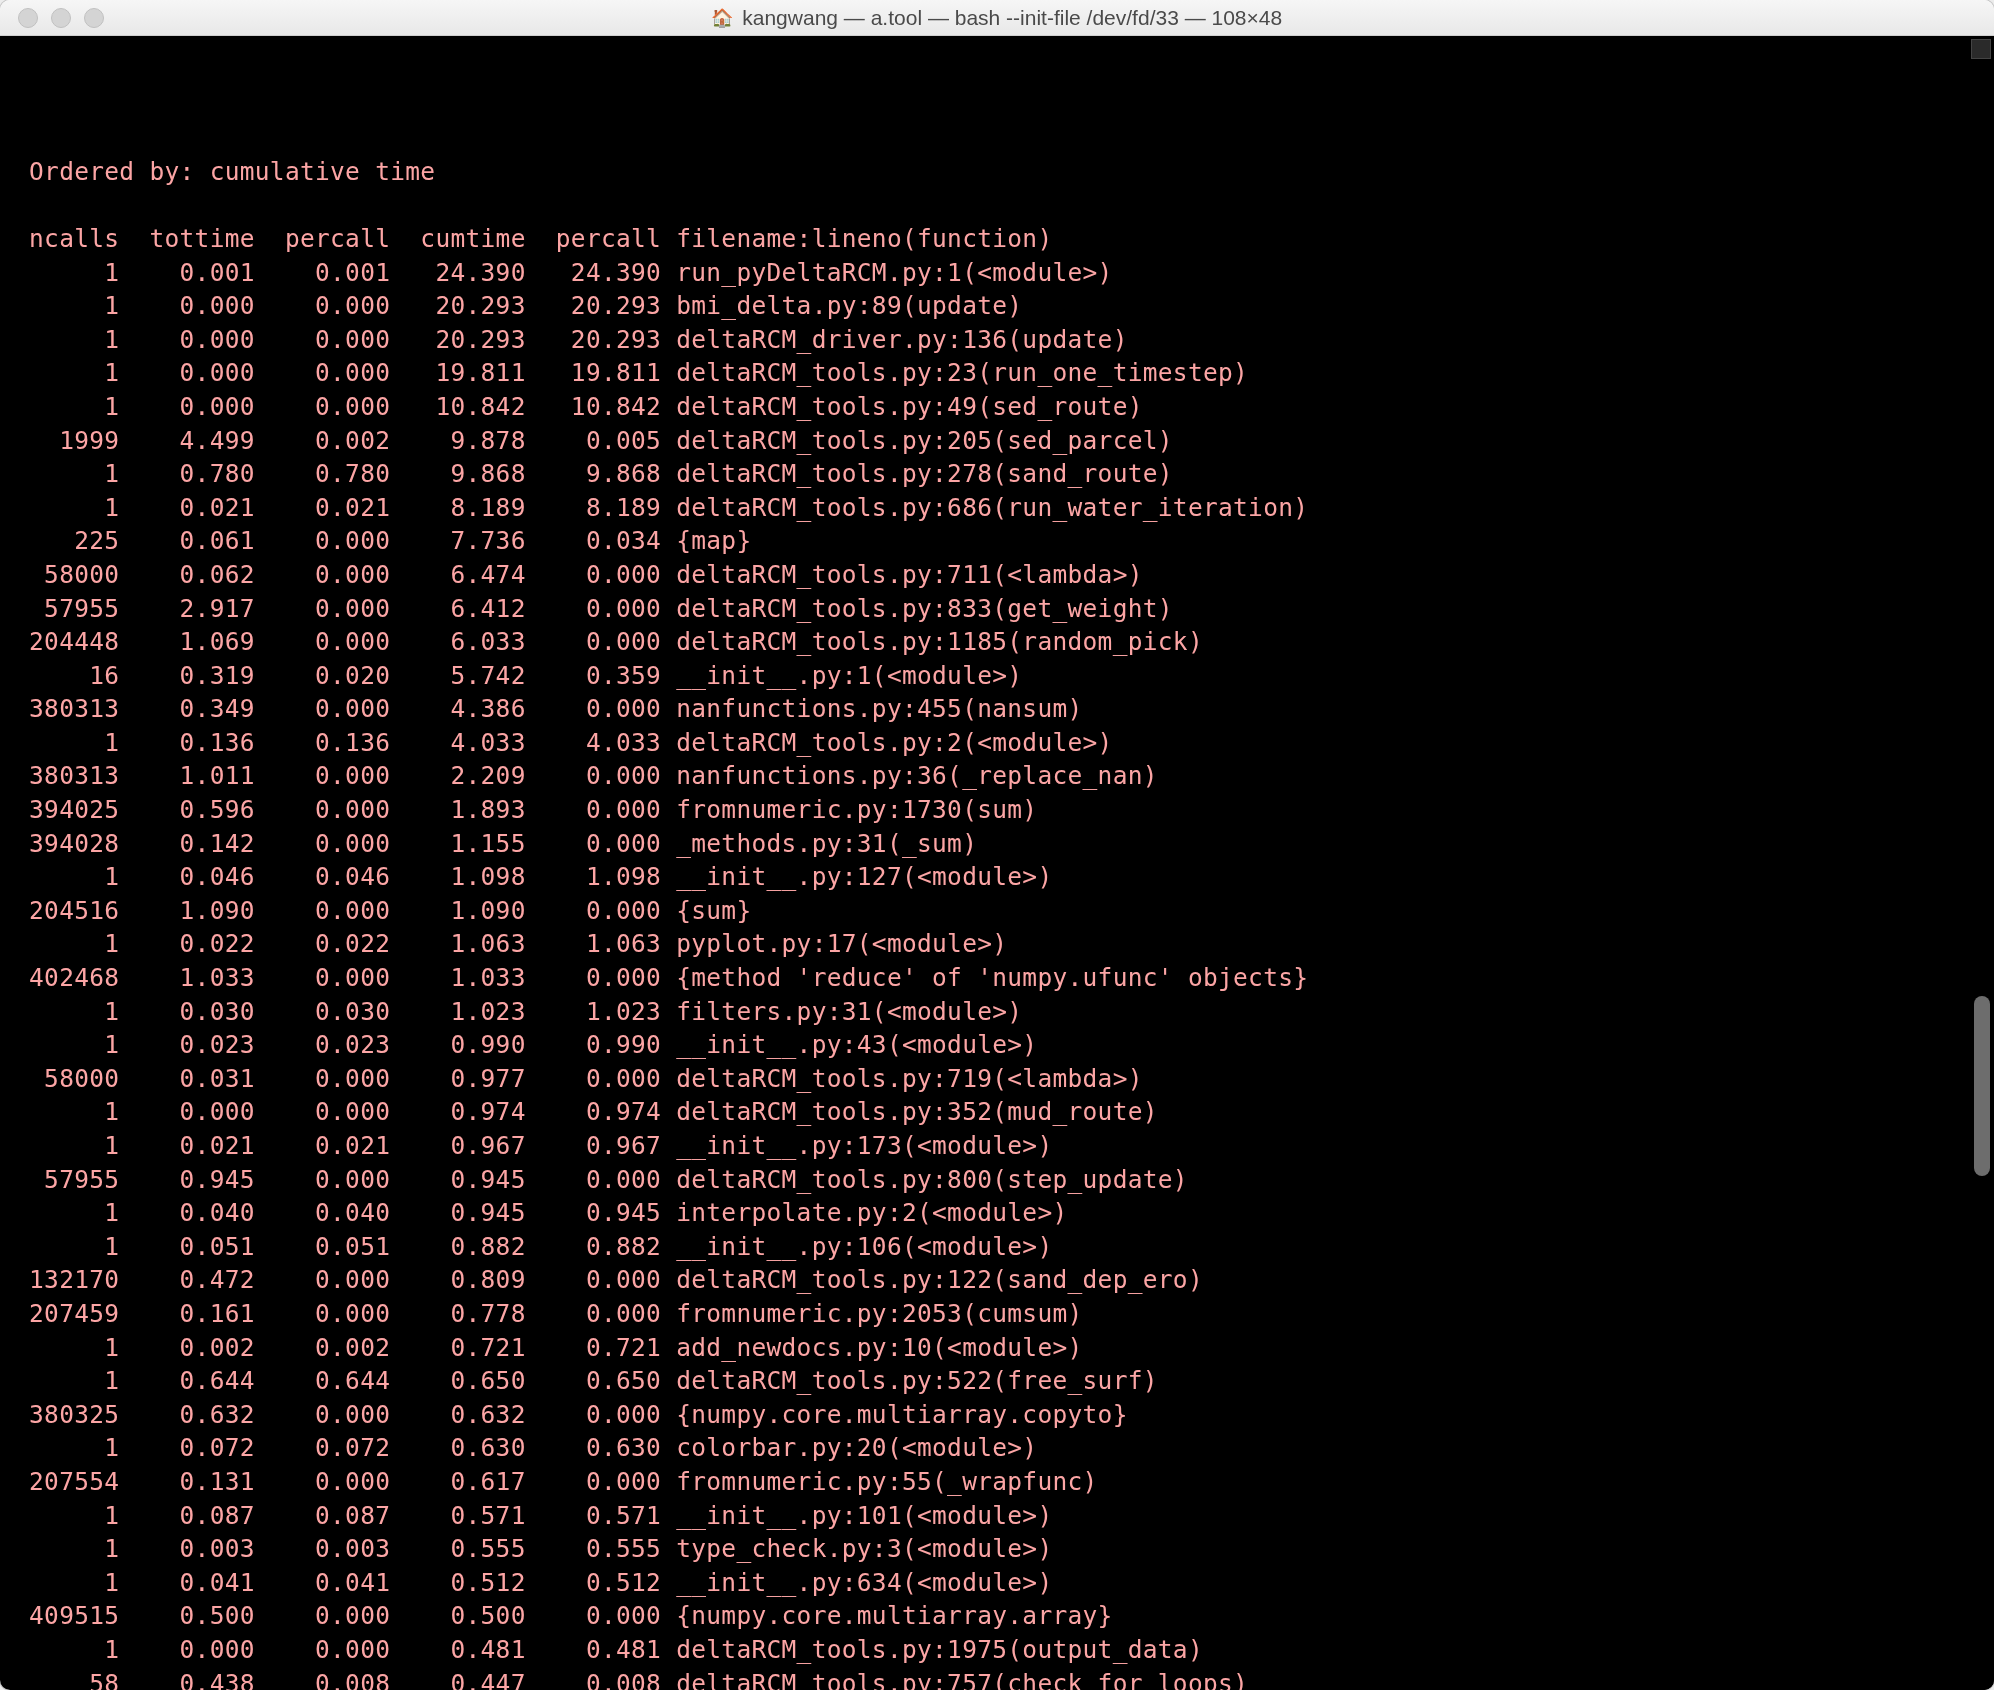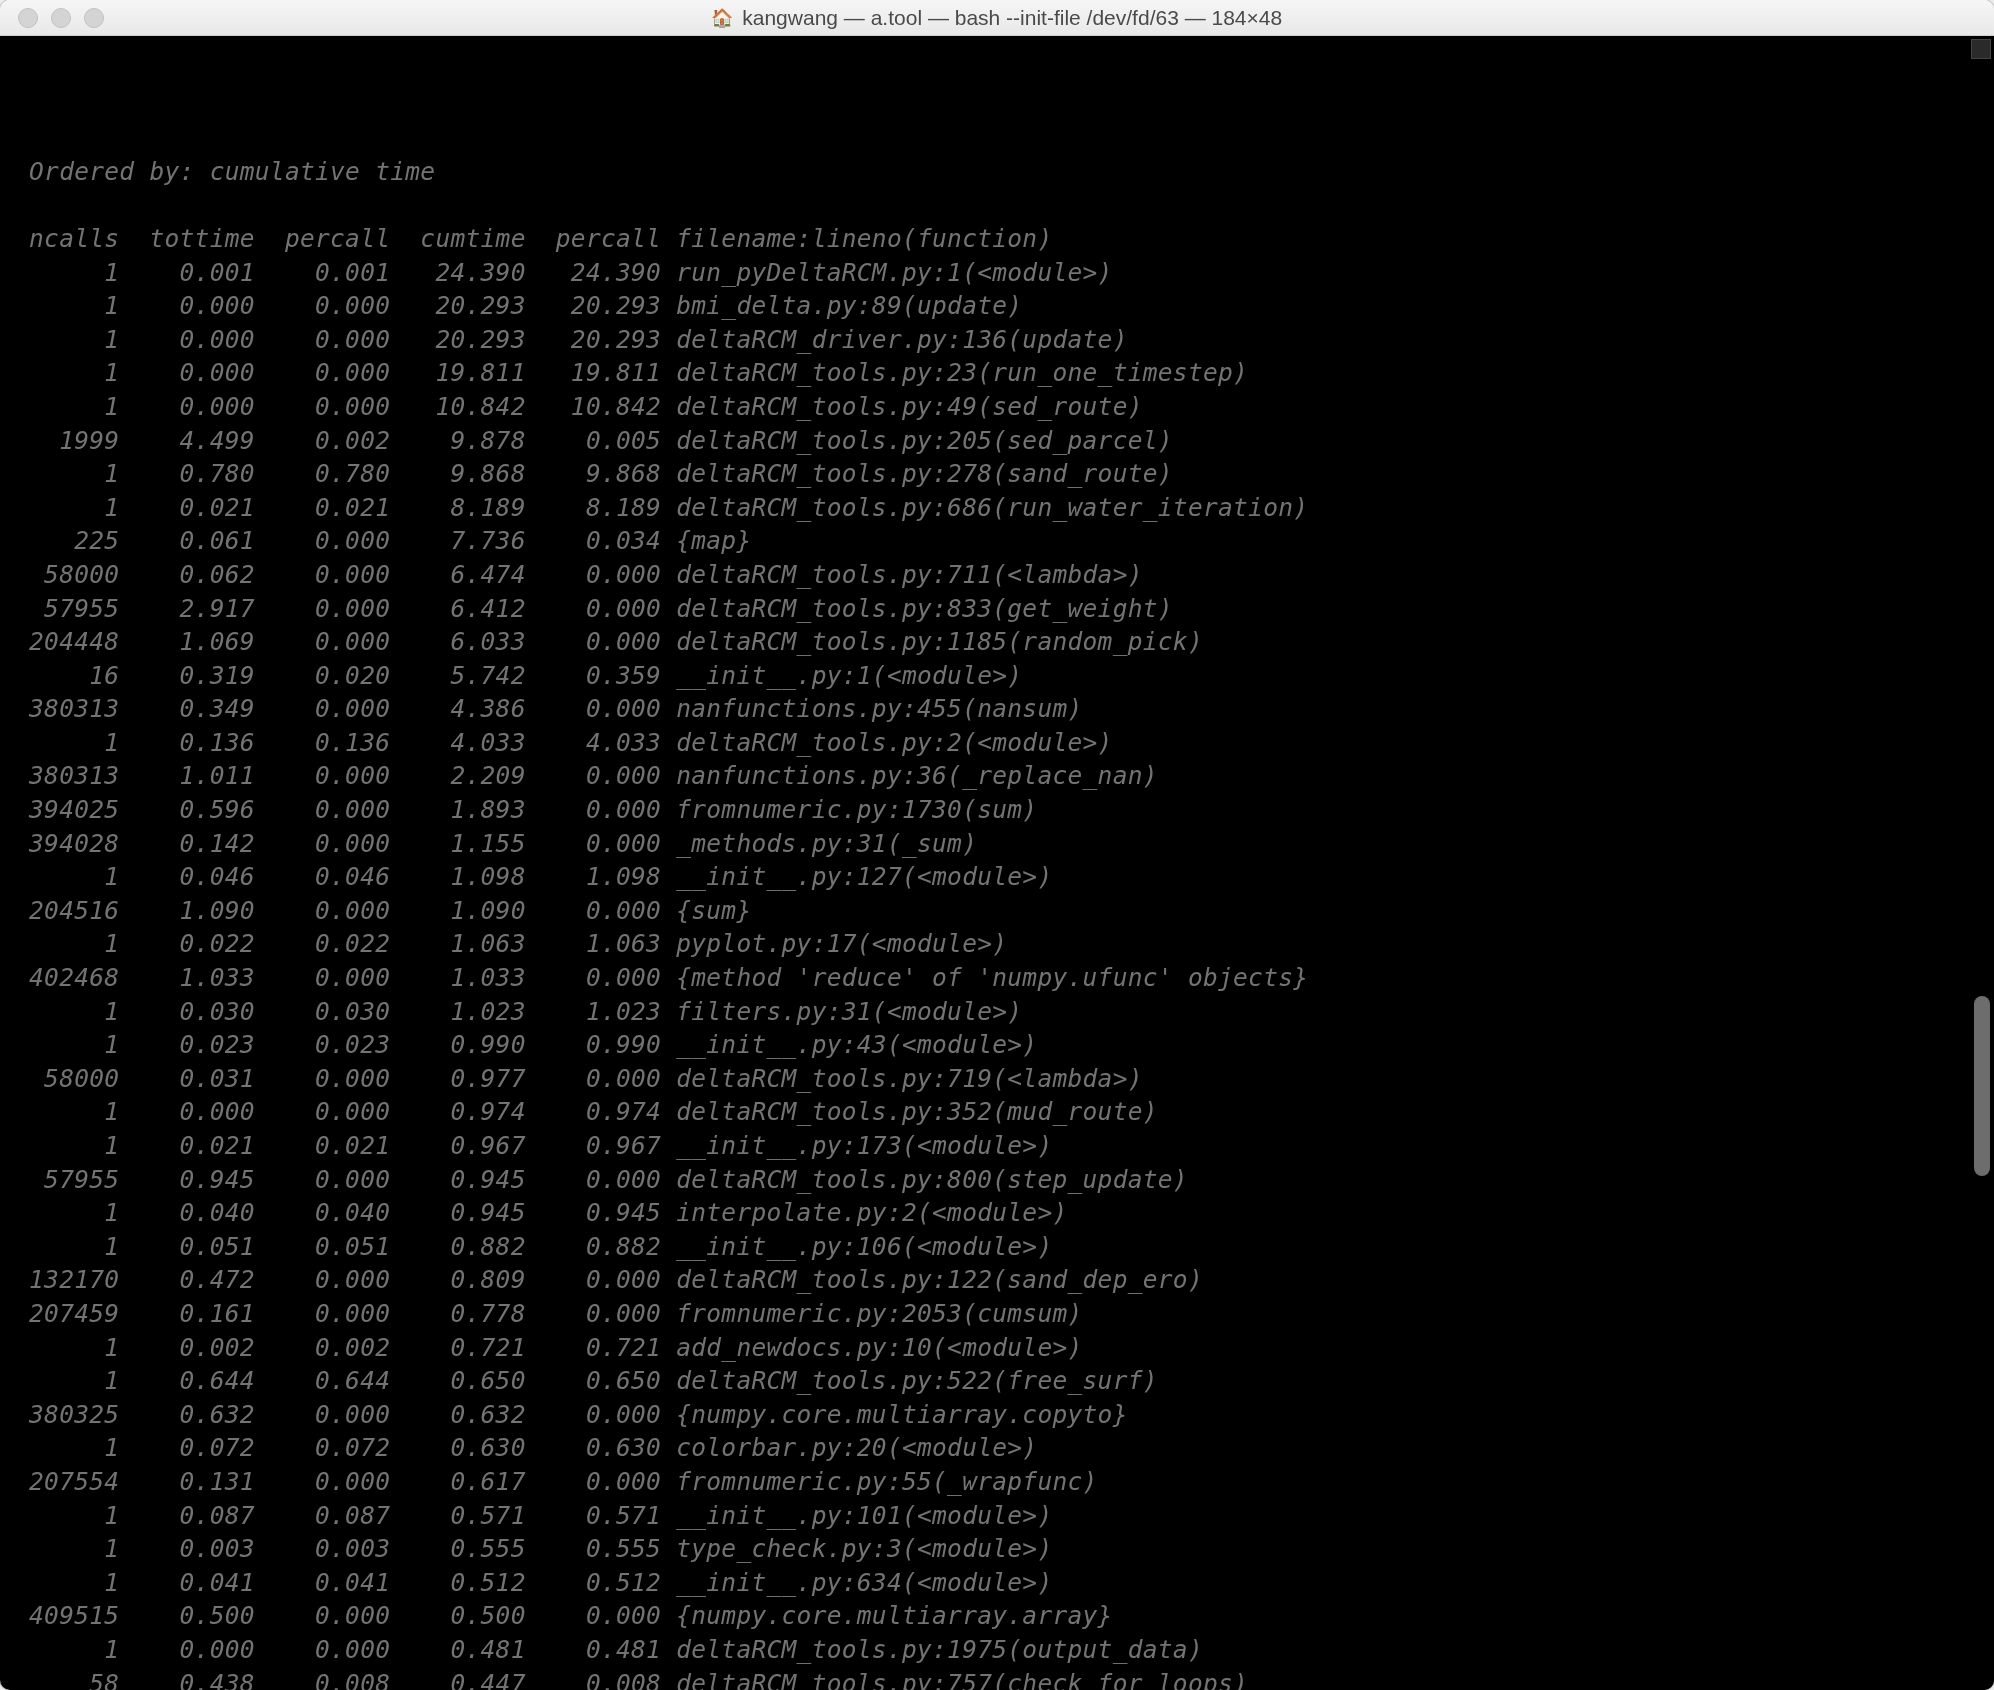--- a/index.html
+++ b/index.html
@@ -38,30 +38,29 @@
     .title-wrap {
       position: absolute; left: 0; right: 0;
       display: flex; align-items: center; justify-content: center;
       gap: 8px; font-size: 21px; color: #4a4a4a;
       pointer-events: none;
     }
     .home-icon { font-size: 18px; color: #8a7a4a; }
     .terminal {
       flex: 1;
       background: #000;
-      color: #737373;
+      color: #fca5a5;
       font-family: "Menlo", "Monaco", "Consolas", monospace;
       font-size: 24.5px;
       line-height: 33.6px;
       padding: 18px 0 0 14px;
       white-space: pre;
       overflow: hidden;
       position: relative;
       letter-spacing: 0.3px;
-      font-style: italic;
     }
     .scroll-track {
       position: absolute; right: 0; top: 0; bottom: 0; width: 26px;
       background: #000;
     }
     .scroll-corner-top {
       position: absolute; right: 3px; top: 3px; width: 20px; height: 20px;
       background: #2a2a2a; border: 1px solid #444;
     }
     .scroll-thumb {
@@ -75,21 +74,21 @@
 
 <div class="window">
   <div class="titlebar">
     <div class="traffic">
       <div class="tl"></div>
       <div class="tl"></div>
       <div class="tl"></div>
     </div>
     <div class="title-wrap">
       <span class="home-icon">🏠</span>
-      <span>kangwang — a.tool — bash --init-file /dev/fd/63 — 184×48</span>
+      <span>kangwang — a.tool — bash --init-file /dev/fd/33 — 108×48</span>
     </div>
   </div>
   <div class="terminal" id="term">
     <div class="scroll-track">
       <div class="scroll-corner-top"></div>
       <div class="scroll-thumb"></div>
     </div>
   <div class="line"> Ordered by: cumulative time</div><div class="line"></div><div class="line"> ncalls  tottime  percall  cumtime  percall filename:lineno(function)</div><div class="line">      1    0.001    0.001   24.390   24.390 run_pyDeltaRCM.py:1(&lt;module&gt;)</div><div class="line">      1    0.000    0.000   20.293   20.293 bmi_delta.py:89(update)</div><div class="line">      1    0.000    0.000   20.293   20.293 deltaRCM_driver.py:136(update)</div><div class="line">      1    0.000    0.000   19.811   19.811 deltaRCM_tools.py:23(run_one_timestep)</div><div class="line">      1    0.000    0.000   10.842   10.842 deltaRCM_tools.py:49(sed_route)</div><div class="line">   1999    4.499    0.002    9.878    0.005 deltaRCM_tools.py:205(sed_parcel)</div><div class="line">      1    0.780    0.780    9.868    9.868 deltaRCM_tools.py:278(sand_route)</div><div class="line">      1    0.021    0.021    8.189    8.189 deltaRCM_tools.py:686(run_water_iteration)</div><div class="line">    225    0.061    0.000    7.736    0.034 {map}</div><div class="line">  58000    0.062    0.000    6.474    0.000 deltaRCM_tools.py:711(&lt;lambda&gt;)</div><div class="line">  57955    2.917    0.000    6.412    0.000 deltaRCM_tools.py:833(get_weight)</div><div class="line"> 204448    1.069    0.000    6.033    0.000 deltaRCM_tools.py:1185(random_pick)</div><div class="line">     16    0.319    0.020    5.742    0.359 __init__.py:1(&lt;module&gt;)</div><div class="line"> 380313    0.349    0.000    4.386    0.000 nanfunctions.py:455(nansum)</div><div class="line">      1    0.136    0.136    4.033    4.033 deltaRCM_tools.py:2(&lt;module&gt;)</div><div class="line"> 380313    1.011    0.000    2.209    0.000 nanfunctions.py:36(_replace_nan)</div><div class="line"> 394025    0.596    0.000    1.893    0.000 fromnumeric.py:1730(sum)</div><div class="line"> 394028    0.142    0.000    1.155    0.000 _methods.py:31(_sum)</div><div class="line">      1    0.046    0.046    1.098    1.098 __init__.py:127(&lt;module&gt;)</div><div class="line"> 204516    1.090    0.000    1.090    0.000 {sum}</div><div class="line">      1    0.022    0.022    1.063    1.063 pyplot.py:17(&lt;module&gt;)</div><div class="line"> 402468    1.033    0.000    1.033    0.000 {method 'reduce' of 'numpy.ufunc' objects}</div><div class="line">      1    0.030    0.030    1.023    1.023 filters.py:31(&lt;module&gt;)</div><div class="line">      1    0.023    0.023    0.990    0.990 __init__.py:43(&lt;module&gt;)</div><div class="line">  58000    0.031    0.000    0.977    0.000 deltaRCM_tools.py:719(&lt;lambda&gt;)</div><div class="line">      1    0.000    0.000    0.974    0.974 deltaRCM_tools.py:352(mud_route)</div><div class="line">      1    0.021    0.021    0.967    0.967 __init__.py:173(&lt;module&gt;)</div><div class="line">  57955    0.945    0.000    0.945    0.000 deltaRCM_tools.py:800(step_update)</div><div class="line">      1    0.040    0.040    0.945    0.945 interpolate.py:2(&lt;module&gt;)</div><div class="line">      1    0.051    0.051    0.882    0.882 __init__.py:106(&lt;module&gt;)</div><div class="line"> 132170    0.472    0.000    0.809    0.000 deltaRCM_tools.py:122(sand_dep_ero)</div><div class="line"> 207459    0.161    0.000    0.778    0.000 fromnumeric.py:2053(cumsum)</div><div class="line">      1    0.002    0.002    0.721    0.721 add_newdocs.py:10(&lt;module&gt;)</div><div class="line">      1    0.644    0.644    0.650    0.650 deltaRCM_tools.py:522(free_surf)</div><div class="line"> 380325    0.632    0.000    0.632    0.000 {numpy.core.multiarray.copyto}</div><div class="line">      1    0.072    0.072    0.630    0.630 colorbar.py:20(&lt;module&gt;)</div><div class="line"> 207554    0.131    0.000    0.617    0.000 fromnumeric.py:55(_wrapfunc)</div><div class="line">      1    0.087    0.087    0.571    0.571 __init__.py:101(&lt;module&gt;)</div><div class="line">      1    0.003    0.003    0.555    0.555 type_check.py:3(&lt;module&gt;)</div><div class="line">      1    0.041    0.041    0.512    0.512 __init__.py:634(&lt;module&gt;)</div><div class="line"> 409515    0.500    0.000    0.500    0.000 {numpy.core.multiarray.array}</div><div class="line">      1    0.000    0.000    0.481    0.481 deltaRCM_tools.py:1975(output_data)</div><div class="line">     58    0.438    0.008    0.447    0.008 deltaRCM_tools.py:757(check_for_loops)</div></div>
 </div>
 

